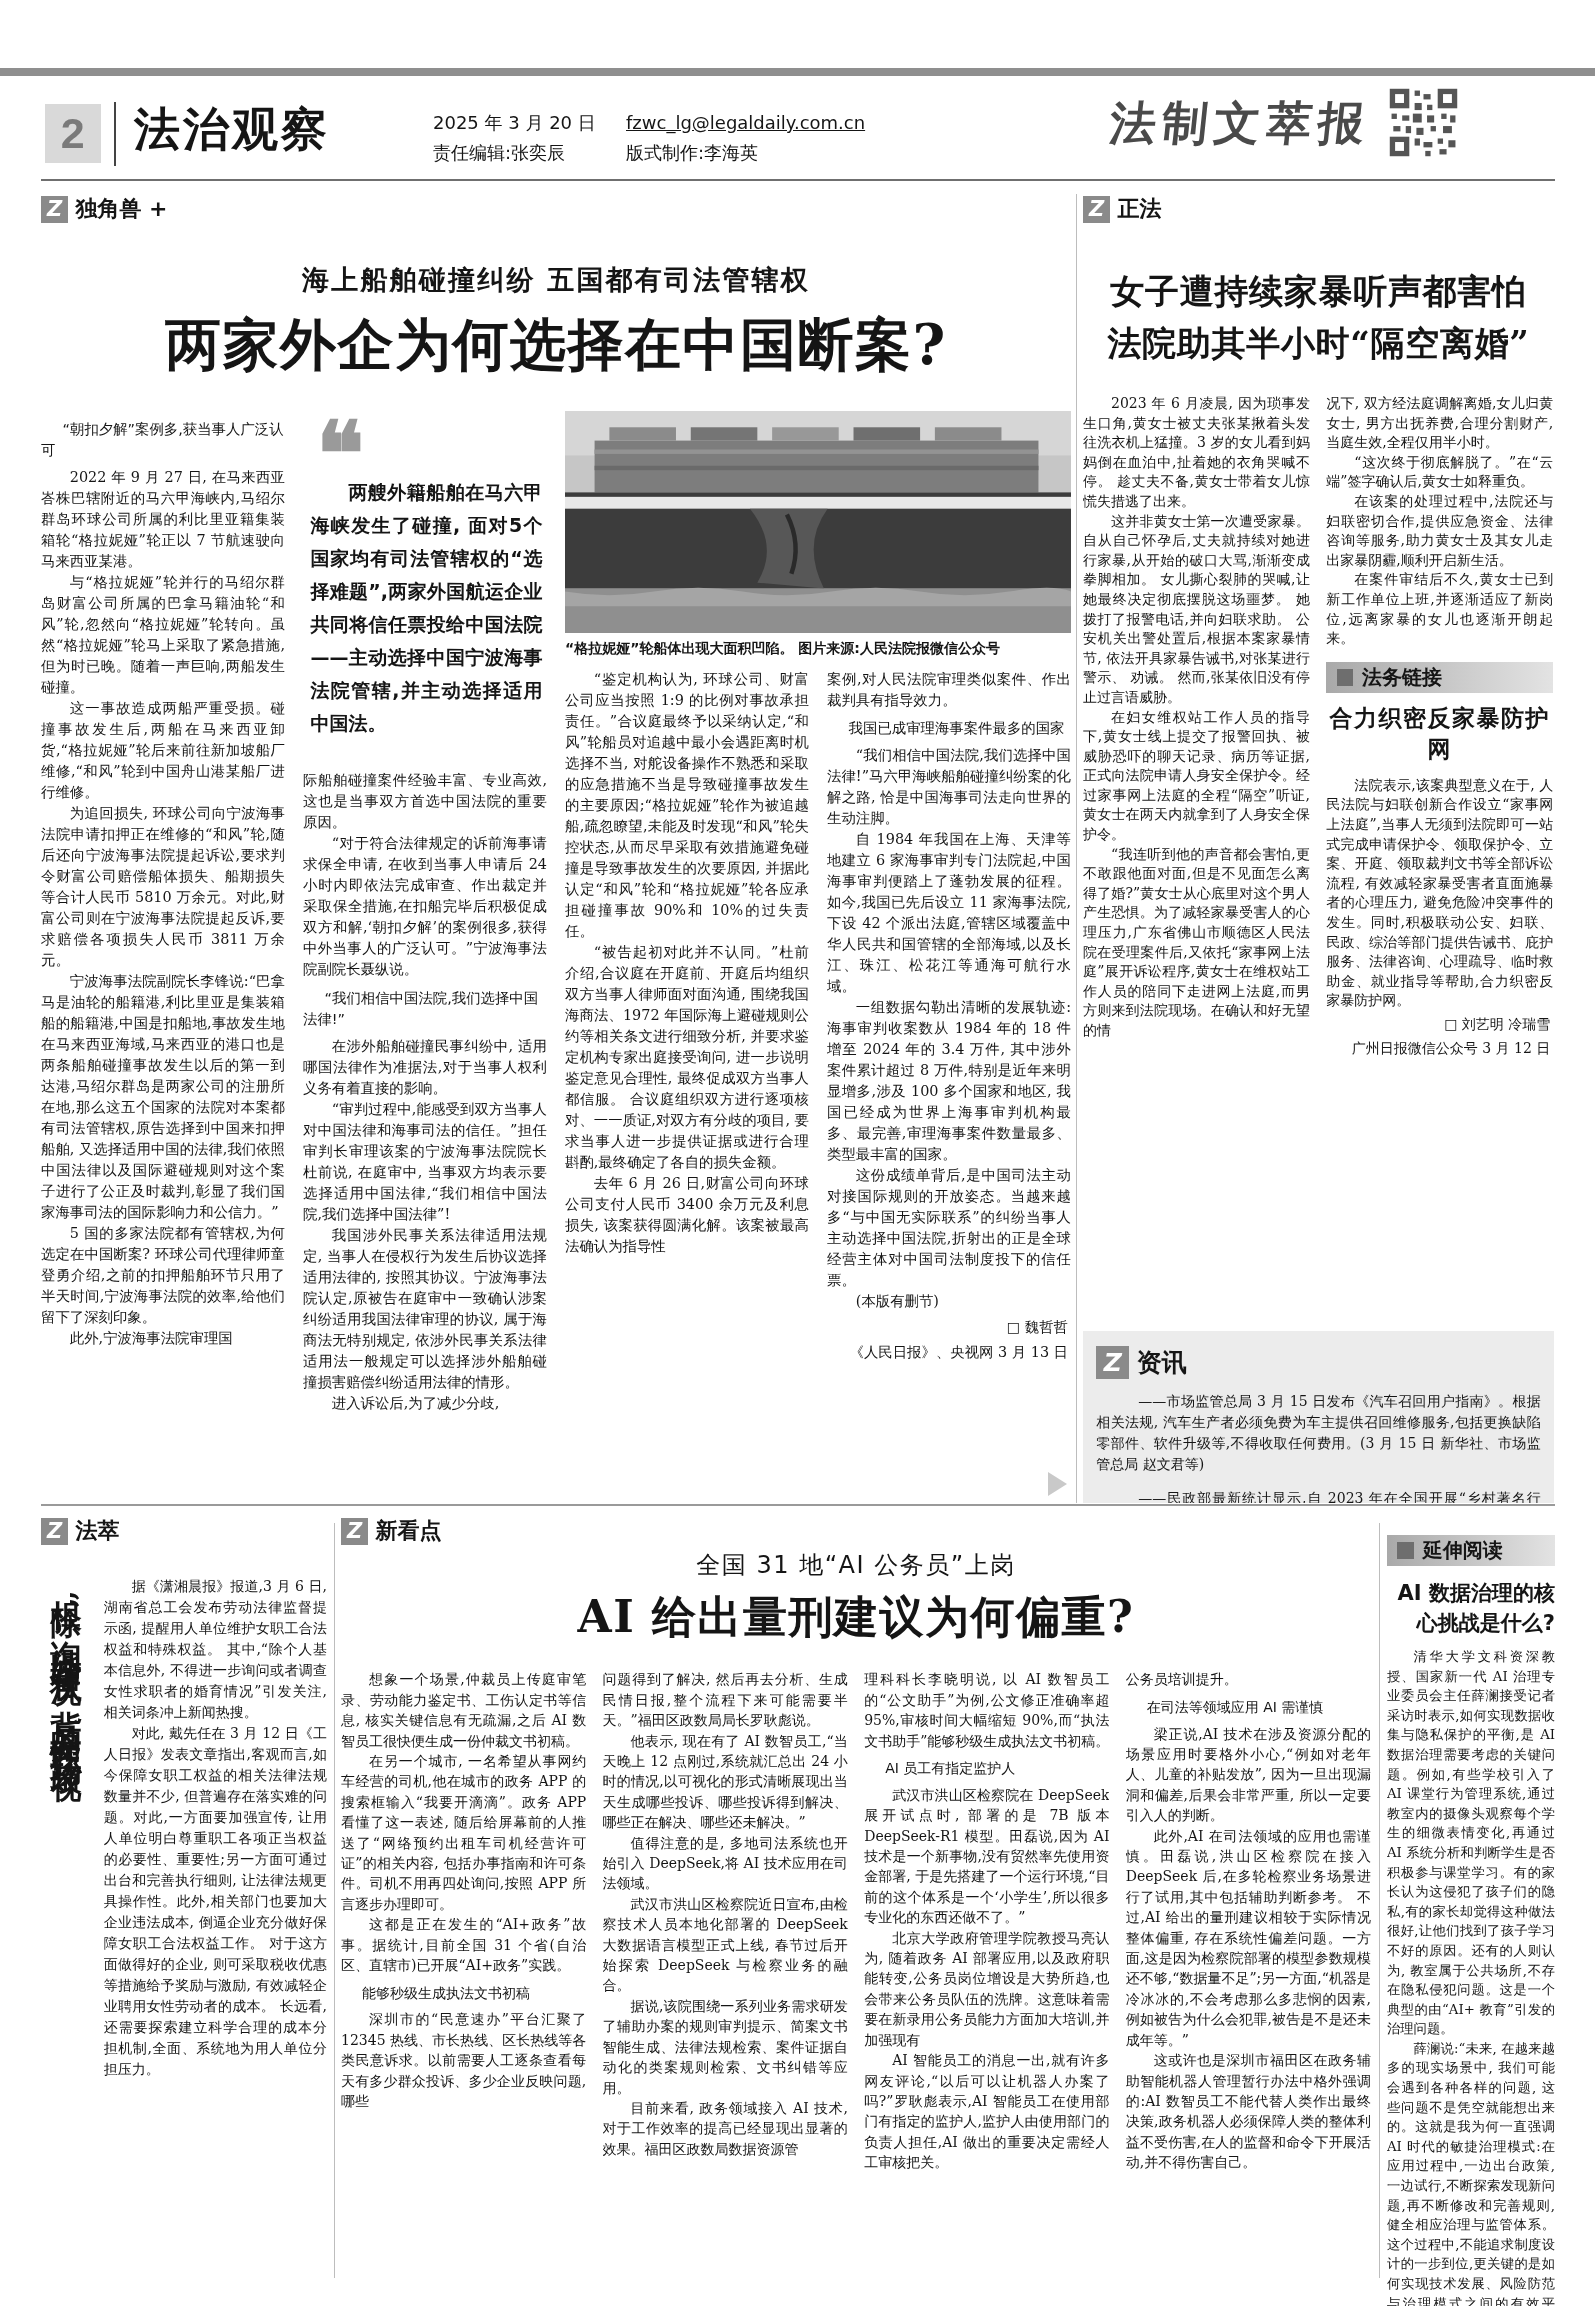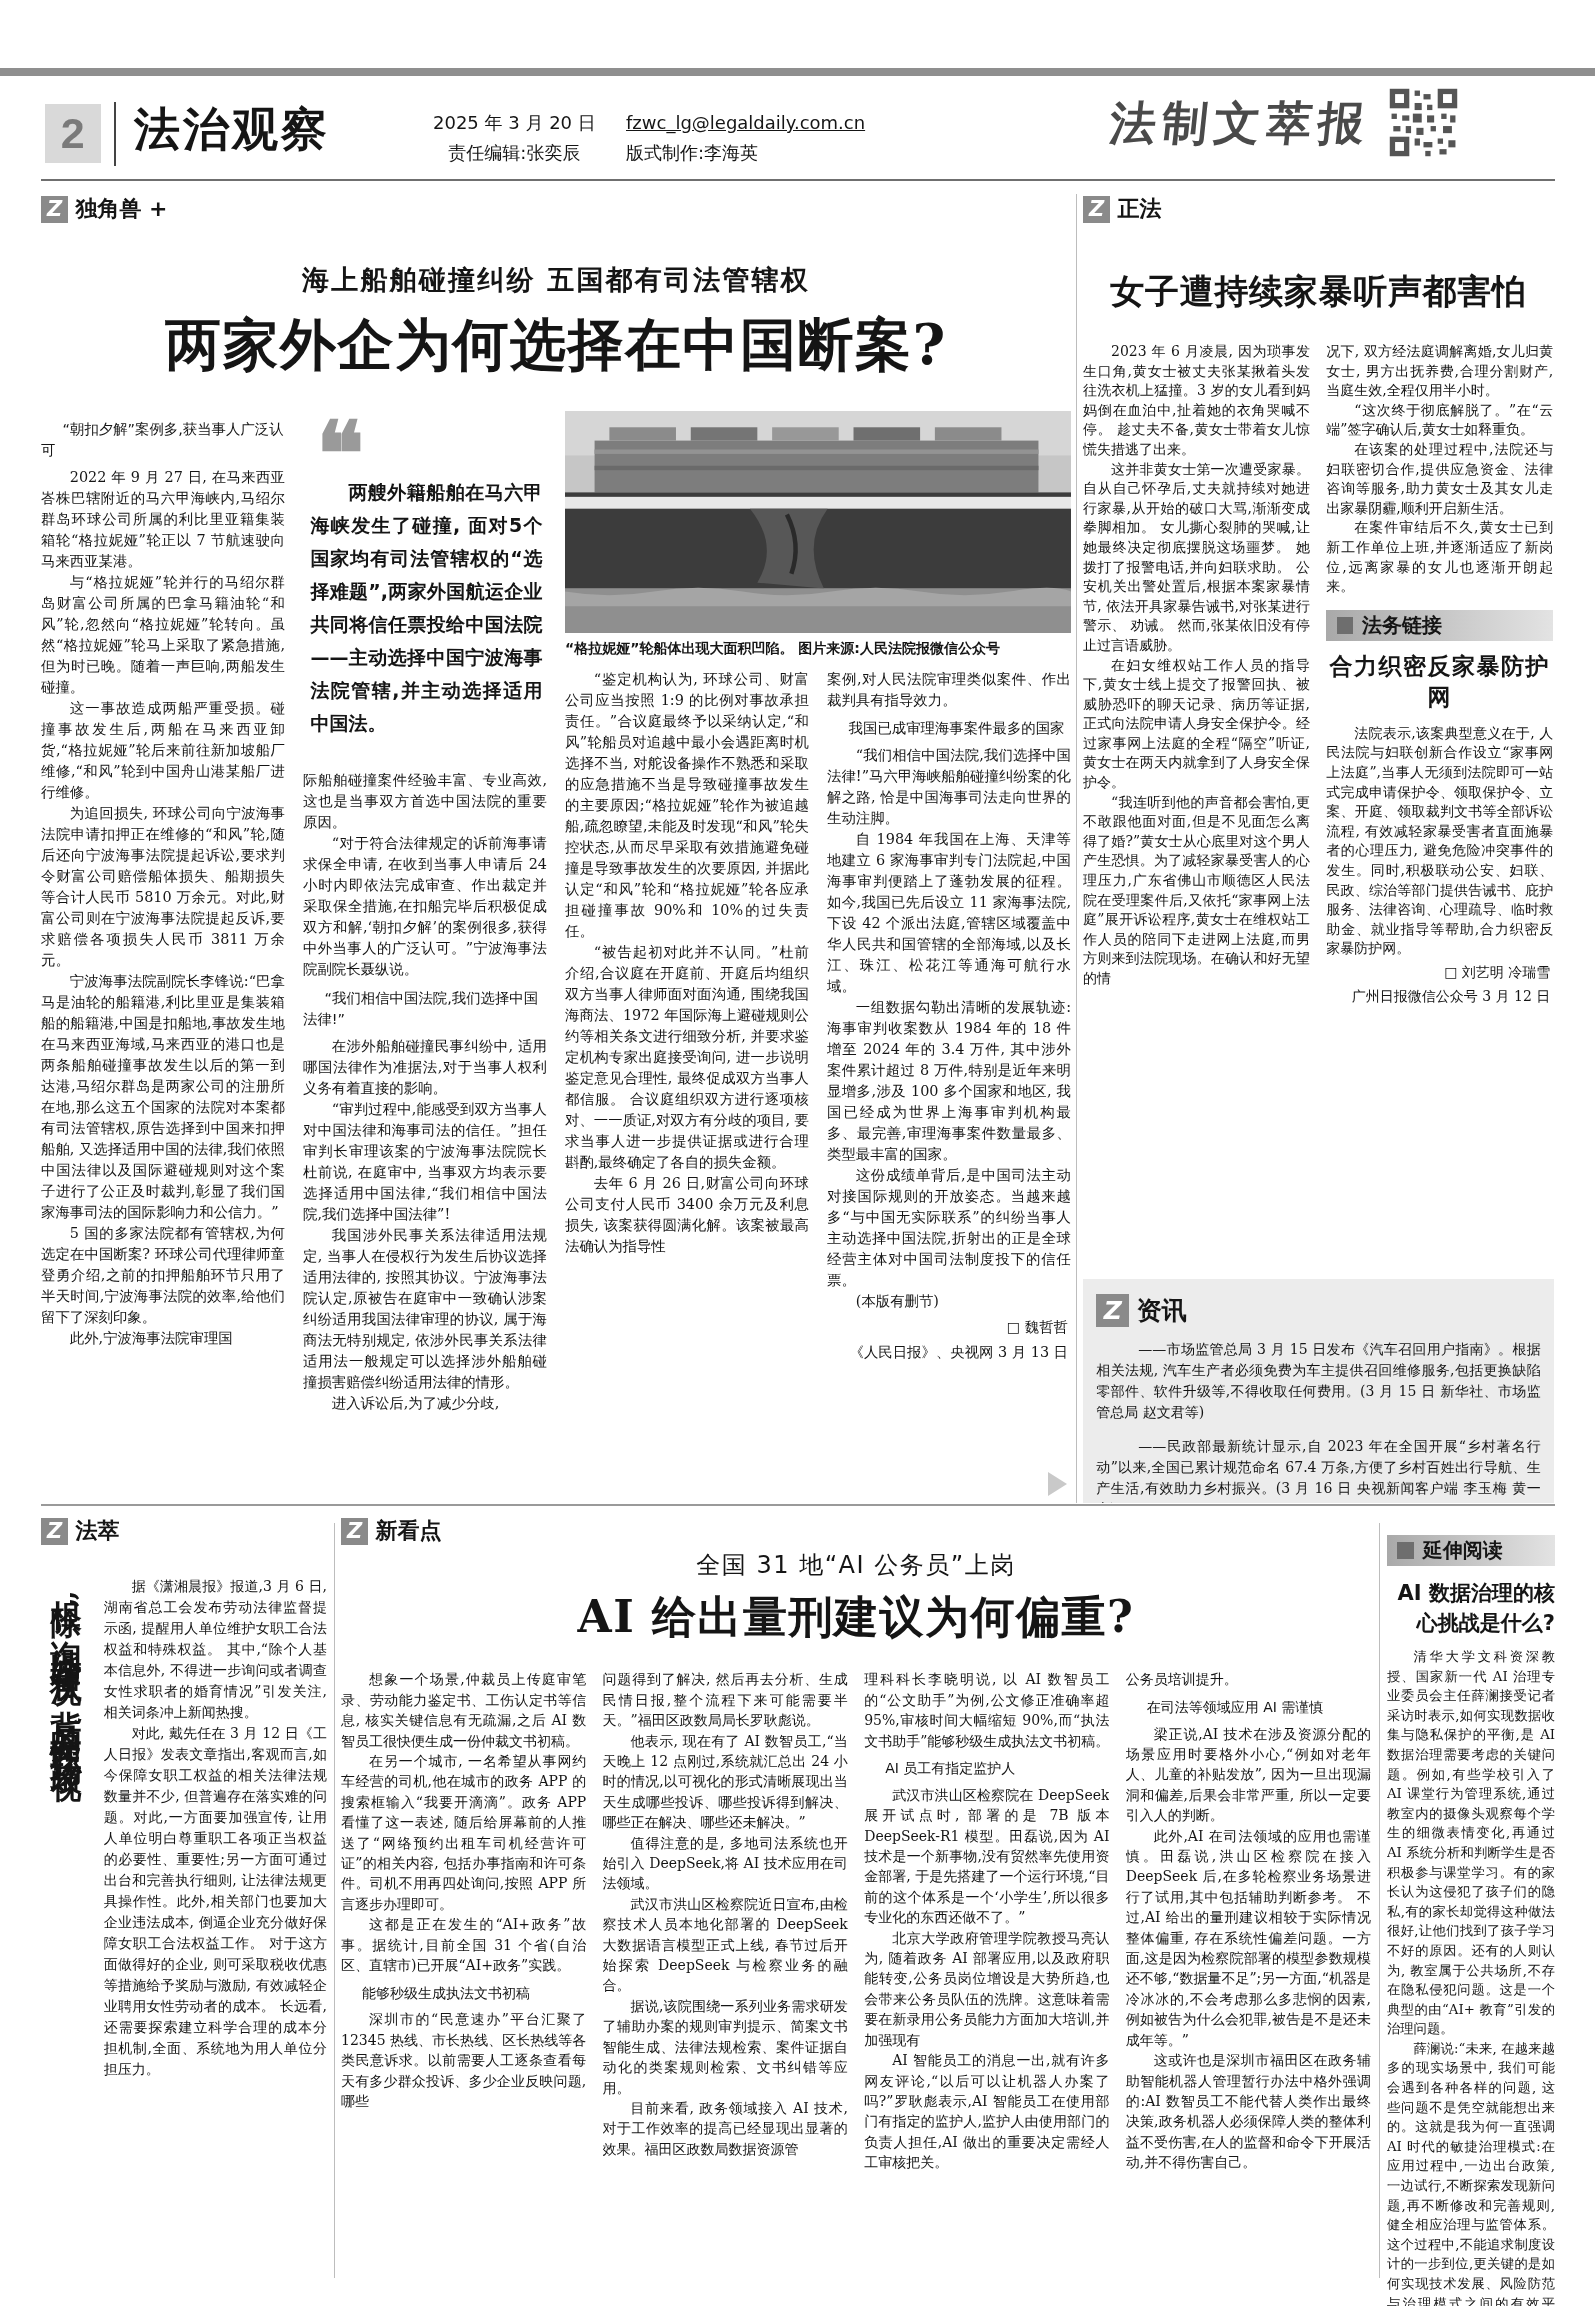--- a/index.html
+++ b/index.html
@@ -6,21 +6,21 @@
   .page{position:relative;width:1595px;height:2307px;background:#fff;margin:0 auto;
         font-family:"DejaVu Serif","Liberation Serif",serif;color:#151515;overflow:hidden;}
   
   .topbar{position:absolute;left:0;top:68px;width:100%;height:8.1px;background:#8f8f8f;}
   .hdr{position:absolute;left:41px;top:102px;width:1514px;height:74px;}
   .pagenum{position:absolute;left:3.7px;top:1.5px;width:56px;height:59px;background:#d9d9d9;
            color:#7a7a7a;font:700 43px "Liberation Sans",sans-serif;text-align:center;line-height:59px;}
   .hdr .vl{position:absolute;left:73px;top:0;width:2.2px;height:64px;background:#444;}
   .sect-title{position:absolute;left:93px;top:-3px;font:900 46px "DejaVu Sans",sans-serif;letter-spacing:3px;margin:0;}
   .meta{position:absolute;top:6px;font:18px "DejaVu Sans",sans-serif;line-height:30px;white-space:nowrap;}
-  .meta.m1{left:392px;text-align:center;}
+  .meta.m1{left:392px;}
   .meta.m2{left:585px;}
   .meta .email{text-decoration:underline;}
   .masthead{position:absolute;right:185px;top:-9px;font:900 46px "DejaVu Serif",serif;
             letter-spacing:6px;color:#4a4a4a;transform:skewX(-6deg);}
   .qr{position:absolute;right:96px;top:-15px;width:71px;height:71px;}
   .hrule{position:absolute;left:41px;width:1514px;height:2.2px;background:#6f6f6f;}
   
   .ztag{display:flex;align-items:center;gap:7.4px;font:700 22px "DejaVu Sans",sans-serif;}
   .zbox{width:27px;height:27px;background:#8a8a8a;color:#fff;display:inline-block;text-align:center;
         font:italic 900 21px "DejaVu Sans",sans-serif;line-height:27px;}
@@ -223,20 +223,21 @@
 
     <div class="vdiv" style="left:1035px"></div>
 
     <div class="right-col">
       <div class="ztag">
         <span class="zbox">Z</span>
         <span>正法</span>
       </div>
       <h2 class="ra-head">
         <span>女子遭持续家暴听声都害怕</span><br>
+        <span>法院助其半小时“隔空离婚”</span>
       </h2>
       <div class="ra-cols">
         <div class="rcol">
             <p class="para">2023 年 6 月凌晨, 因为琐事发生口角,黄女士被丈夫张某揪着头发往洗衣机上猛撞。3 岁的女儿看到妈妈倒在血泊中,扯着她的衣角哭喊不停。 趁丈夫不备,黄女士带着女儿惊慌失措逃了出来。</p>
             <p class="para">这并非黄女士第一次遭受家暴。 自从自己怀孕后,丈夫就持续对她进行家暴,从开始的破口大骂,渐渐变成拳脚相加。 女儿撕心裂肺的哭喊,让她最终决定彻底摆脱这场噩梦。 她拨打了报警电话,并向妇联求助。 公安机关出警处置后,根据本案家暴情节, 依法开具家暴告诫书,对张某进行警示、 劝诫。 然而,张某依旧没有停止过言语威胁。</p>
             <p class="para">在妇女维权站工作人员的指导下,黄女士线上提交了报警回执、被威胁恐吓的聊天记录、病历等证据,正式向法院申请人身安全保护令。经过家事网上法庭的全程“隔空”听证,黄女士在两天内就拿到了人身安全保护令。</p>
             <p class="para">“我连听到他的声音都会害怕,更不敢跟他面对面,但是不见面怎么离得了婚?”黄女士从心底里对这个男人产生恐惧。为了减轻家暴受害人的心理压力,广东省佛山市顺德区人民法院在受理案件后,又依托“家事网上法庭”展开诉讼程序,黄女士在维权站工作人员的陪同下走进网上法庭,而男方则来到法院现场。在确认和好无望的情</p>
           </div>
         <div class="rcol">
           <div>

